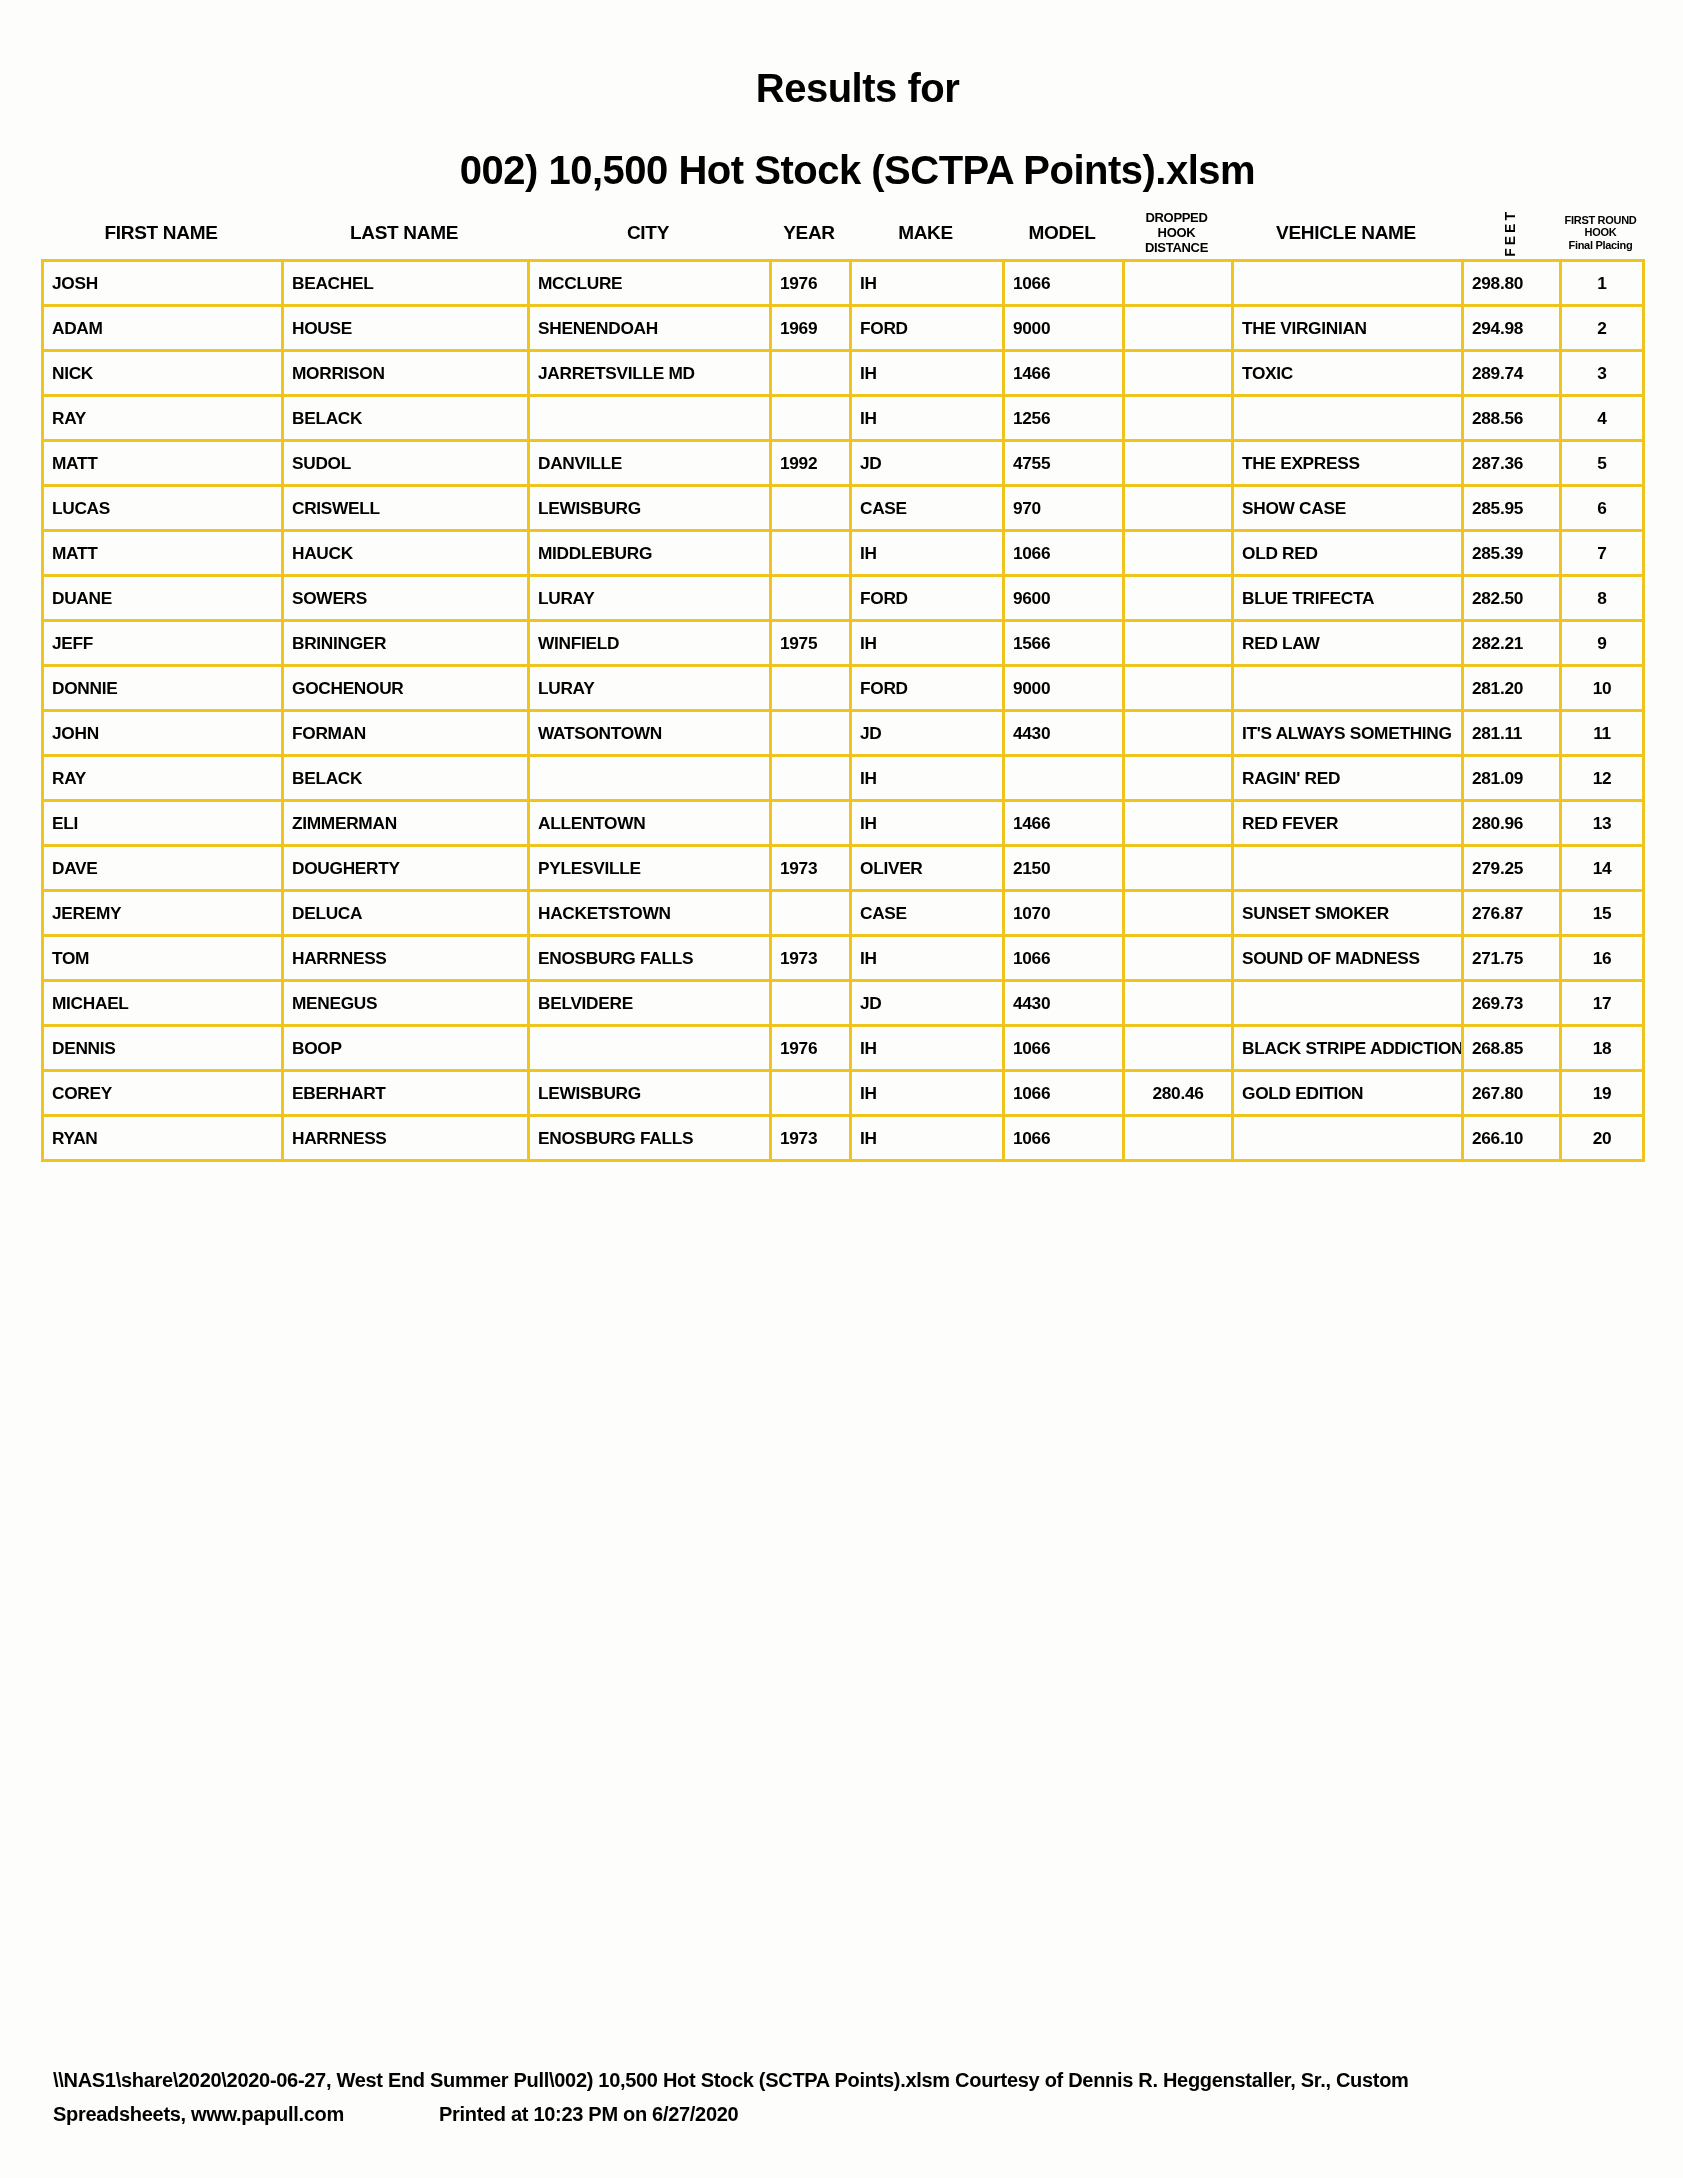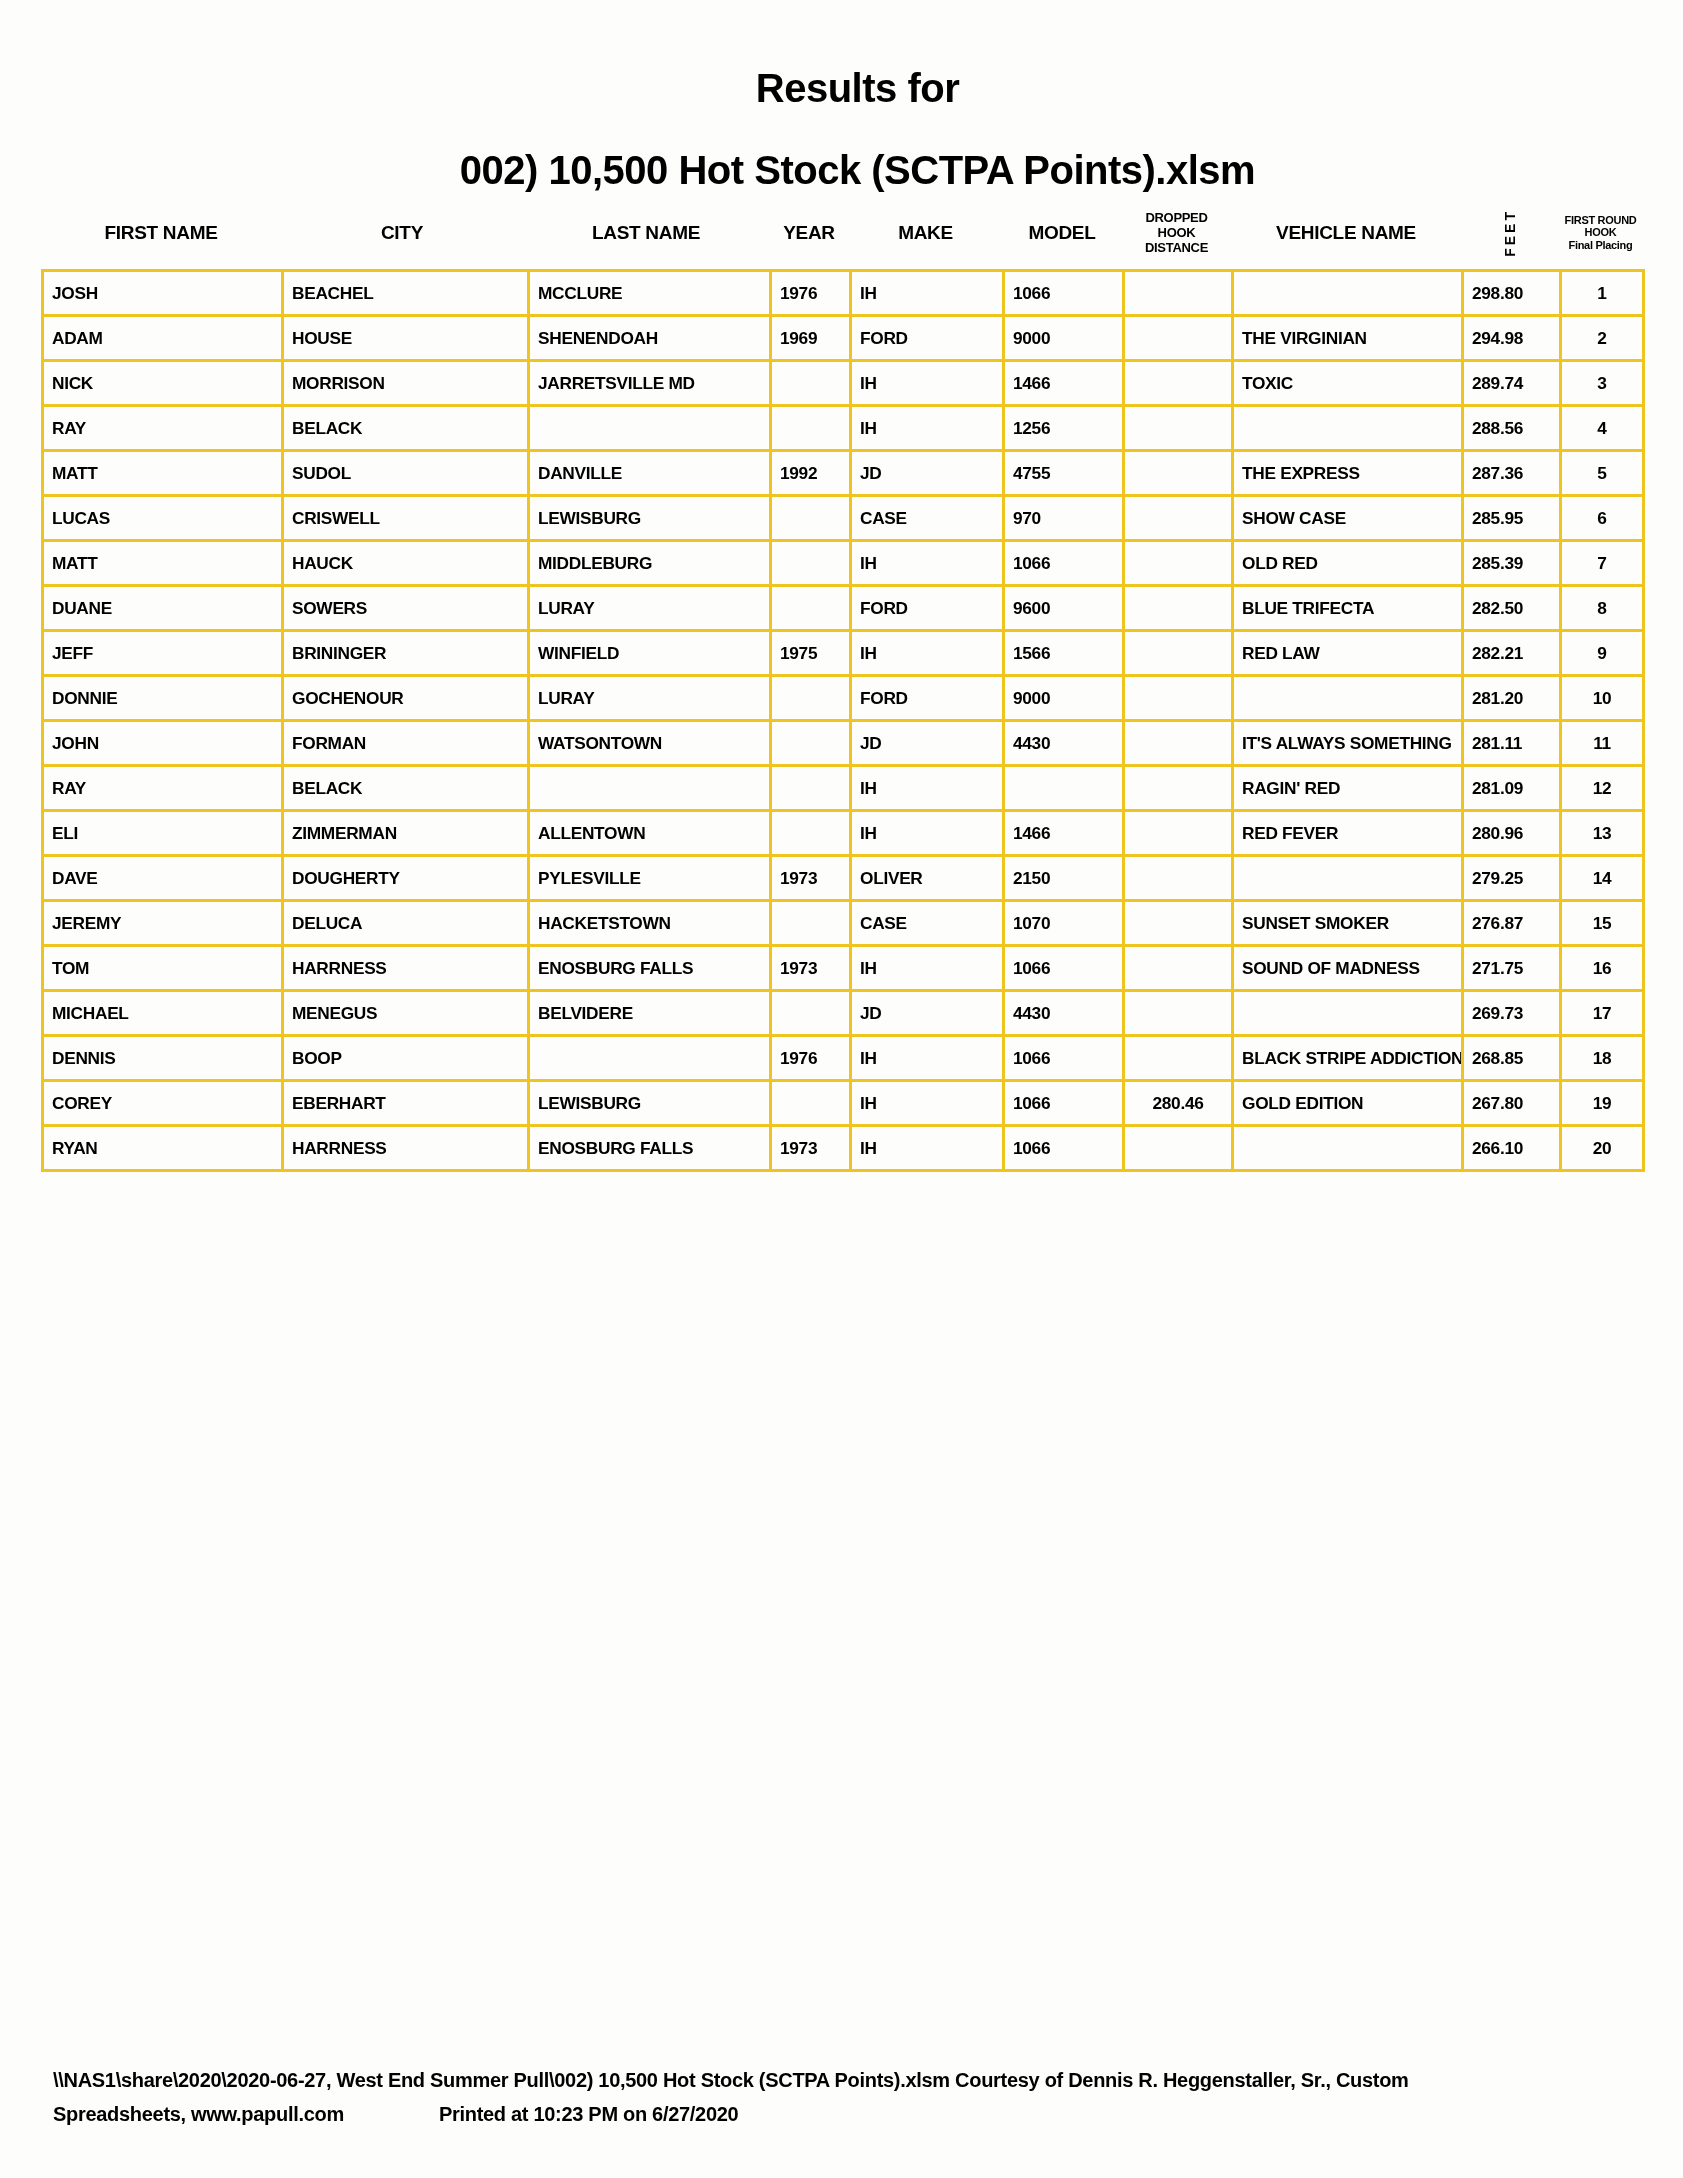--- a/index.html
+++ b/index.html
@@ -33,21 +33,21 @@
   .h-small .wrapbox{width:81px;}
   .feet-vertical{
     writing-mode:vertical-rl;transform:rotate(180deg);
     font-size:14px;letter-spacing:3px;line-height:14px;
   }
   .placing-head{font-size:11px;line-height:12.4px;}
   .placing-head .wrapbox{width:81px;}
 
   
   table.results{
-    position:absolute;top:269px;left:41px;width:1600px;
+    position:absolute;top:259px;left:41px;width:1600px;
     border-collapse:collapse;table-layout:fixed;border-radius:29px;
   }
   table.results tr{height:45px;}
   table.results td{
     border:3px solid #EFC41F;
     padding:0 8px;font-size:17.3px;letter-spacing:-0.3px;
     white-space:nowrap;overflow:hidden;vertical-align:middle;
   }
   td.c-center{text-align:center;padding:0 2px;}
   td.no-right{border-right:none;}
@@ -65,22 +65,22 @@
 </head>
 <body>
 
 <div class="title-block">
   <div class="title-line1">Results for</div>
   <div class="title-line2">002) 10,500 Hot Stock (SCTPA Points).xlsm</div>
 </div>
 
 <div class="header-row">
   <div class="hcell hc0">FIRST NAME</div>
+  <div class="hcell hc1">LAST NAME</div>
   <div class="hcell hc2">CITY</div>
-  <div class="hcell hc1">LAST NAME</div>
   <div class="hcell hc3">YEAR</div>
   <div class="hcell hc4">MAKE</div>
   <div class="hcell hc5">MODEL</div>
   <div class="hcell hc6 h-small">
     <span class="wrapbox">DROPPED HOOK DISTANCE</span>
   </div>
   <div class="hcell hc7">VEHICLE NAME</div>
   <div class="hcell hc8">
     <span class="feet-vertical">FEET</span>
   </div>

